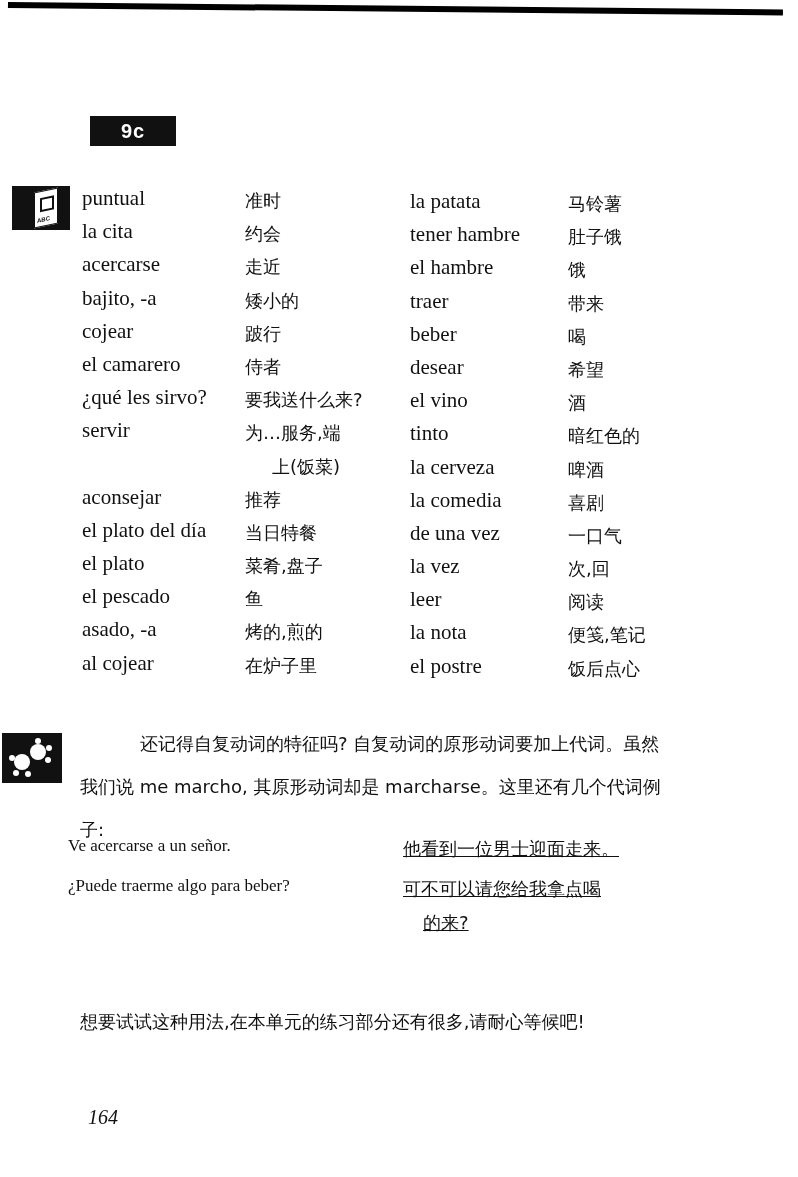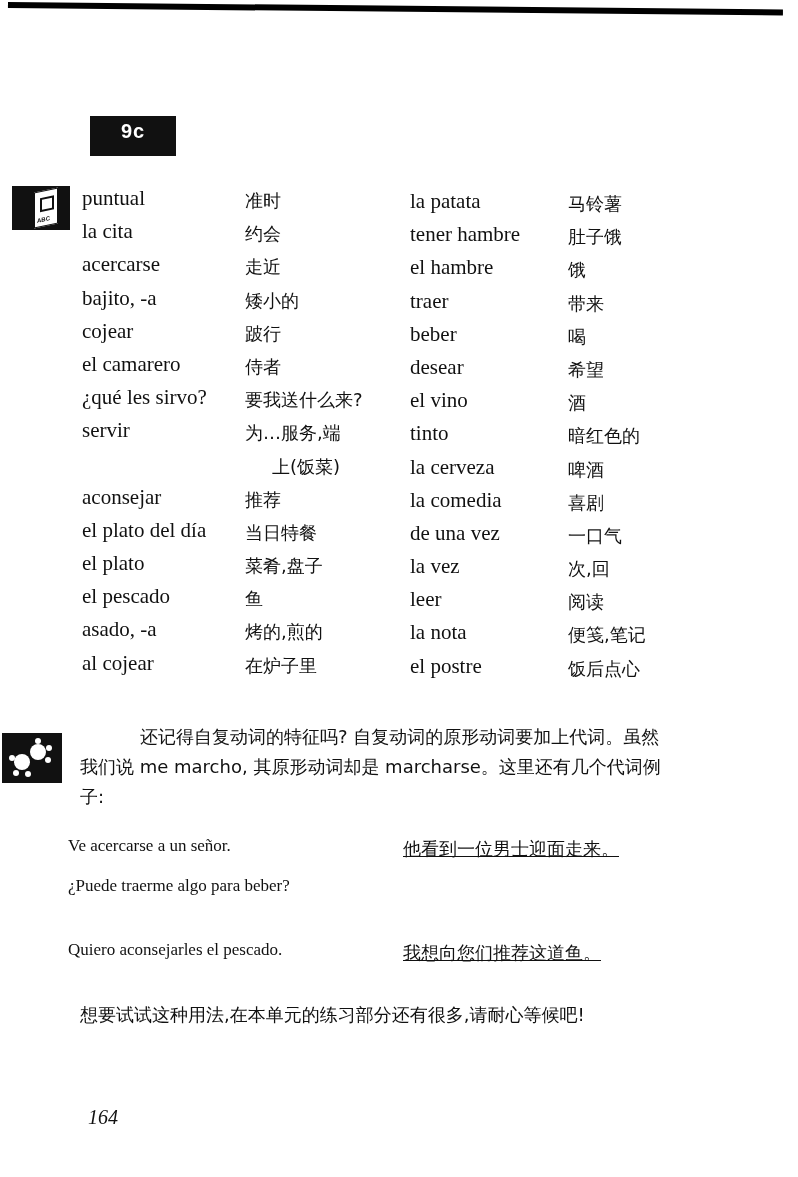--- a/index.html
+++ b/index.html
@@ -1,41 +1,41 @@
 <!DOCTYPE html>
 <html><head>
 <meta charset="utf-8">
 <style>
   html, body { margin: 0; padding: 0; background: #ffffff; }
   body { width: 798px; height: 1177px; position: relative; overflow: hidden;
          font-family: "Liberation Serif", "DejaVu Serif", serif; color: #111; }
   .top-rule { position: absolute; left: 8px; top: 2px; width: 775px; height: 6px;
               background: #000; transform: rotate(0.55deg); transform-origin: left top; }
-  .section-tag { position: absolute; left: 90px; top: 116px; width: 86px; height: 40px;
+  .section-tag { position: absolute; left: 90px; top: 116px; width: 86px; height: 30px;
                  background: #111; color: #fff; font-family: "Liberation Sans", "DejaVu Sans", sans-serif;
                  font-weight: bold; font-size: 20px; line-height: 30px; text-align: center; letter-spacing: 1px; }
   .vocab-icon { position: absolute; left: 12px; top: 186px; width: 58px; height: 44px; background: #111; }
   .vocab-icon .card { position: absolute; left: 22px; top: 4px; width: 22px; height: 34px; background: #fff;
                       transform: skewY(-12deg); border: 1px solid #111; }
   .vocab-icon .card .win { position: absolute; left: 5px; top: 6px; width: 10px; height: 10px; border: 2px solid #111; }
   .vocab-icon .card .abc { position: absolute; left: 2px; bottom: 3px; font-size: 6px; font-family: "Liberation Sans", sans-serif; font-weight: bold; }
   .vocab { position: absolute; top: 186px; left: 82px; width: 600px; }
   .col { position: absolute; top: 0; }
   .row { height: 33.2px; position: relative; }
   .es { position: absolute; font-weight: normal; font-size: 21px; white-space: nowrap; text-align: center; }
   .zh { position: absolute; font-family: "DejaVu Sans", sans-serif; font-size: 18px; white-space: nowrap; line-height: 30px; }
   .col-left .es { left: 0; }
   .col-left .zh { left: 163px; }
   .col-right { left: 328px; }
   .col-right .es { left: 0; top: 3px; }
   .col-right .zh { left: 158px; top: 3px; }
   .cont { padding-left: 27px; }
   .note-icon { position: absolute; left: 2px; top: 733px; width: 60px; height: 50px; background: #111; }
   .note-icon svg { position: absolute; left: 6px; top: 5px; }
-  .para { position: absolute; left: 80px; width: 590px; font-family: "DejaVu Sans", sans-serif; font-size: 18px; line-height: 30px; }
+  .para { position: absolute; left: 80px; width: 590px; font-family: "DejaVu Sans", sans-serif; font-size: 18px; line-height: 43px; }
   .para1 { top: 722px; text-indent: 60px; }
   .examples { position: absolute; left: 68px; top: 832px; width: 600px; }
   .ex-row { position: relative; height: 40px; }
   .ex-es { position: absolute; left: 0; font-size: 17px; top: 4px; }
   .ex-zh { position: absolute; left: 335px; font-family: "DejaVu Sans", sans-serif; font-size: 18px; line-height: 34px; top: 0; width: 250px; text-decoration: underline; }
   .ex-zh .cont2 { padding-left: 20px; display:block; }
   .para2 { top: 1000px; }
   .page-num { position: absolute; left: 88px; top: 1106px; font-size: 20px; font-style: italic; }
 </style>
 </head>
@@ -196,22 +196,19 @@
 
 <div class="para para1">还记得自复动词的特征吗? 自复动词的原形动词要加上代词。虽然我们说 me marcho, 其原形动词却是 marcharse。这里还有几个代词例子:</div>
 
 <div class="examples">
   <div class="ex-row">
     <span class="ex-es">Ve acercarse a un señor.</span>
     <span class="ex-zh">他看到一位男士迎面走来。</span>
   </div>
   <div class="ex-row" style="height:64px">
     <span class="ex-es">¿Puede traerme algo para beber?</span>
-  </div>
-  <div class="ex-row">
-    <span class="ex-es">Quiero aconsejarles el pescado.</span>
-    <span class="ex-zh">我想向您们推荐这道鱼。</span>
+    <span class="ex-zh"><span>可不可以请您给我拿点喝</span><span class="cont2">的来?</span></span>
   </div>
 </div>
 
 <div class="para para2">想要试试这种用法,在本单元的练习部分还有很多,请耐心等候吧!</div>
 
 <div class="page-num">164</div>
 
 </body></html>

